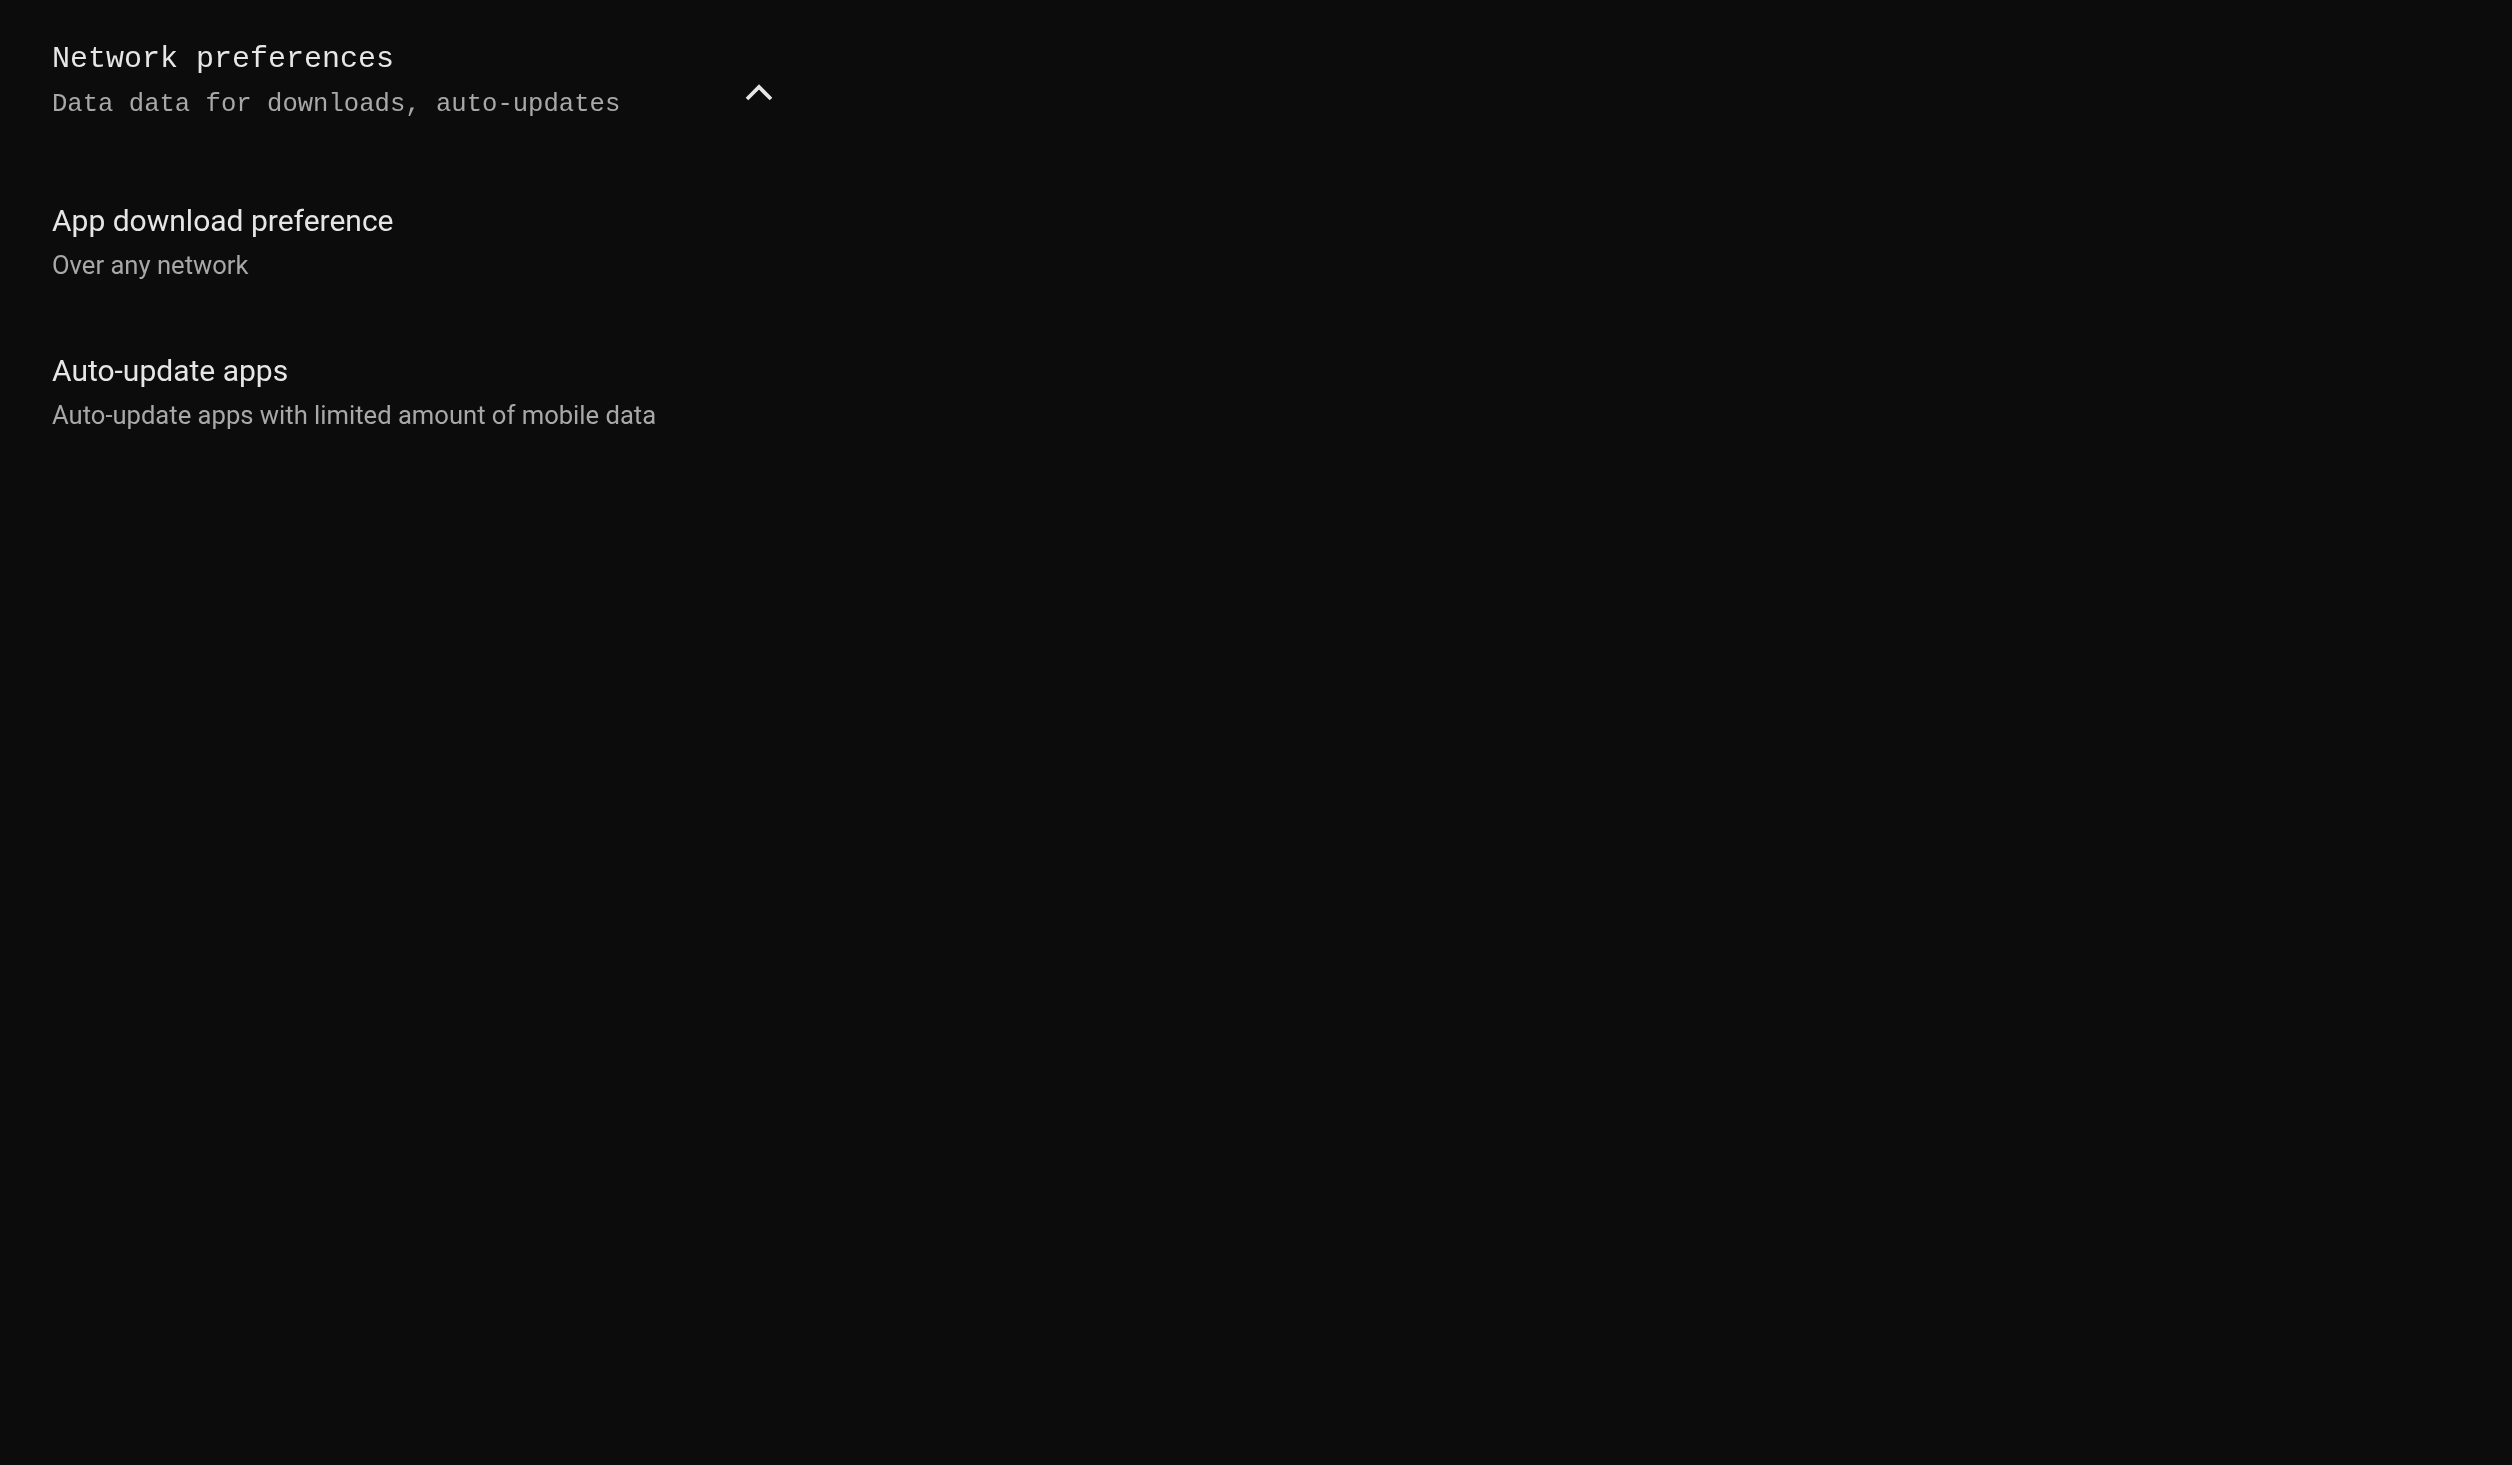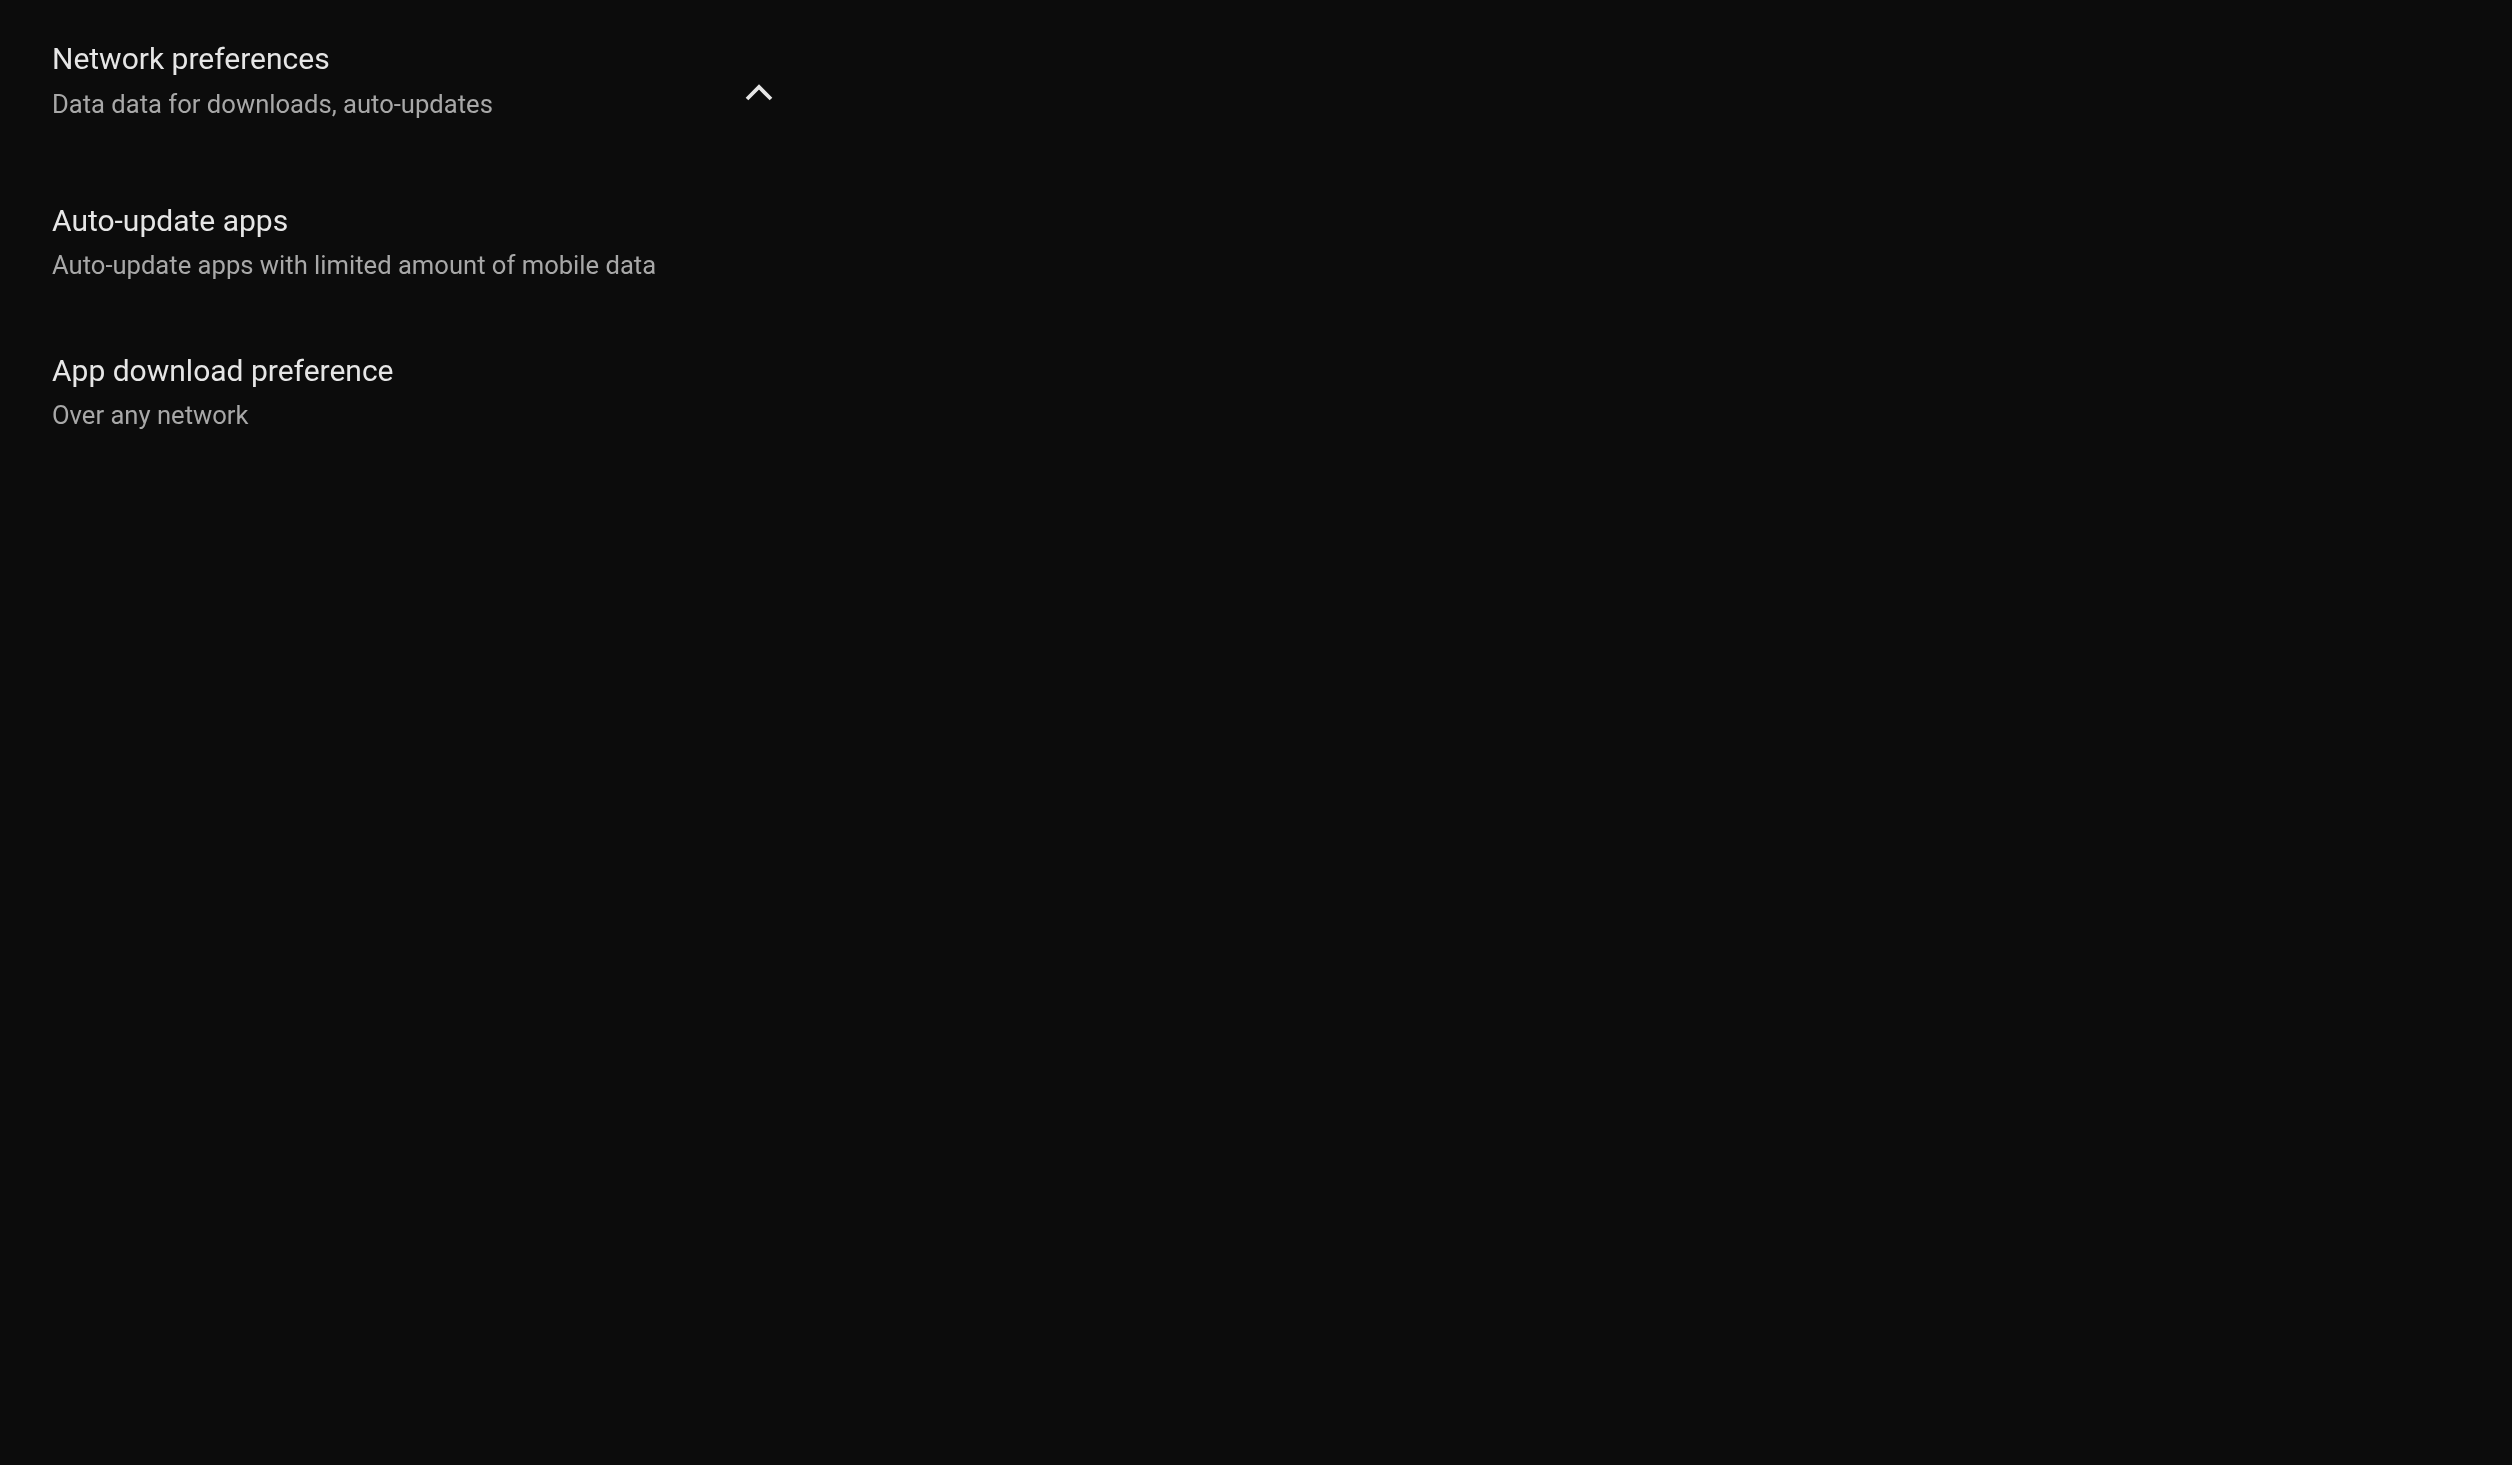--- a/index.html
+++ b/index.html
@@ -18,20 +18,21 @@
       padding-left: 52px;
       padding-top: 41px;
       padding-right: 52px;
     }
     .section-header {
       display: flex;
       justify-content: center;
       align-items: flex-start;
       cursor: pointer;
       padding-bottom: 47px;
+      font-family: Liberation Mono, monospace;
     }
     .section-header-text {
       flex: 1;
     }
     .section-title {
       color: #e6e6e6;
       font-size: 30px;
       font-weight: 400;
       line-height: 1.2;
       margin-bottom: 10.5px;
@@ -90,23 +91,23 @@
       <div class="section-subtitle">Data data for downloads, auto-updates</div>
     </div>
     <div class="chevron-icon">
       <svg viewBox="0 0 24 24" fill="none" stroke="#e6e6e6" stroke-width="2.5" stroke-linecap="butt" stroke-linejoin="miter">
         <polyline points="4 16 12 8 20 16"></polyline>
       </svg>
     </div>
   </div>
 
   <div class="setting-item">
-    <div class="setting-title">Auto-update apps</div>
-    <div class="setting-value">Auto-update apps with limited amount of mobile data</div>
+    <div class="setting-title">App download preference</div>
+    <div class="setting-value">Over any network</div>
   </div>
 
   <div class="setting-item">
-    <div class="setting-title">App download preference</div>
-    <div class="setting-value">Over any network</div>
+    <div class="setting-title">Auto-update apps</div>
+    <div class="setting-value">Auto-update apps with limited amount of mobile data</div>
   </div>
 
 </div>
 
 
 </body></html>

